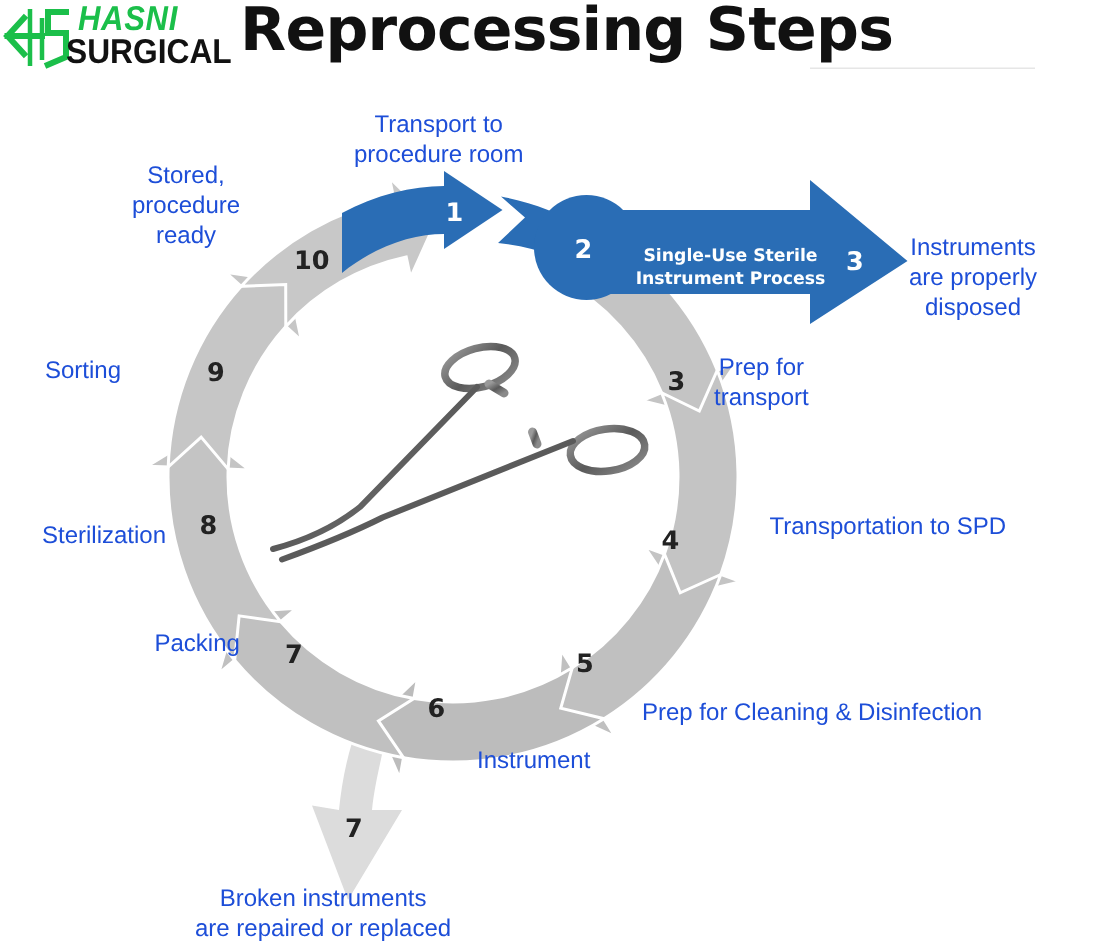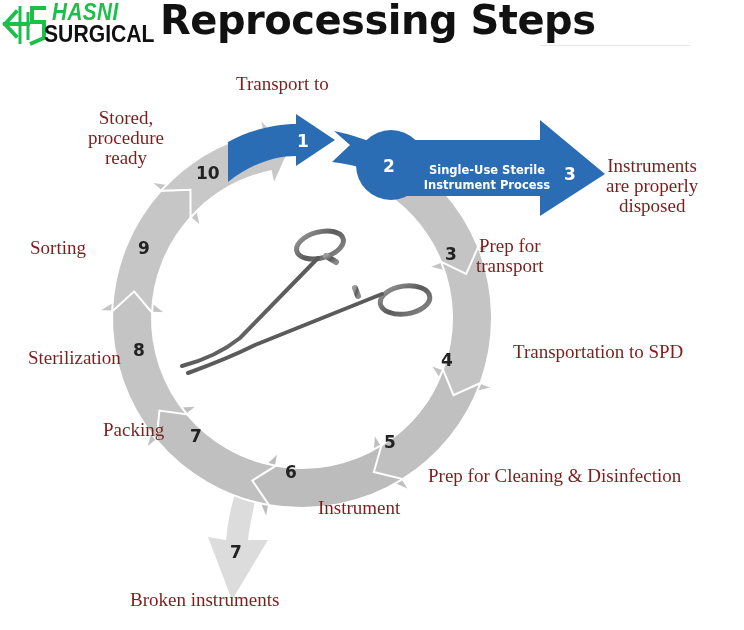--- a/index.html
+++ b/index.html
@@ -3,21 +3,21 @@
 <meta charset="utf-8">
 <style>
   html, body { margin: 0; padding: 0; background: #ffffff; }
   body { width: 744px; height: 630px; position: relative; overflow: hidden; font-family: "DejaVu Sans", sans-serif; }
   .logo { position: absolute; left: 2px; top: 2px; width: 160px; height: 46px; }
   .logo-hasni { position: absolute; left: 50px; top: -3px; font-family: "Liberation Sans", sans-serif; font-weight: 900; font-size: 23px; color: #1bbf4a; letter-spacing: 0.5px; font-style: italic; transform: scaleX(0.9); transform-origin: left; }
   .logo-surgical { position: absolute; left: 42px; top: 19px; font-family: "Liberation Sans", sans-serif; font-weight: 900; font-size: 23px; color: #111; letter-spacing: 0px; transform: scaleX(0.92); transform-origin: left; }
   .title { position: absolute; left: 160px; top: -3px; font-family: "DejaVu Sans", sans-serif; font-weight: bold; font-size: 40px; color: #111; letter-spacing: -0.5px; white-space: nowrap; }
   .title-line { position: absolute; left: 540px; top: 45px; width: 150px; height: 1px; background: #e6e6e6; }
   svg.diagram { position: absolute; left: 0; top: 0; }
-  .lbl { position: absolute; font-family: Liberation Serif, serif; font-size: 19px; color: #7f1d1d; text-align: center; line-height: 20px; white-space: nowrap; }
+  .lbl { position: absolute; font-family: Liberation Sans, sans-serif; font-size: 16px; color: #1d4ed8; text-align: center; line-height: 20px; white-space: nowrap; }
   .lbl-left { text-align: center; }
   .num { font-family: "DejaVu Sans", sans-serif; font-weight: bold; font-size: 17px; fill: #222; }
   .num-w { fill: #ffffff; }
 </style>
 </head>
 <body>
 
 <div class="logo">
   <svg width="50" height="46" viewBox="0 0 50 46" style="position:absolute;left:0;top:0">
     <path d="M3 22 L14 10 M3 22 L14 34 M3 22 L26 22" stroke="#1bbf4a" stroke-width="4" fill="none" stroke-linecap="square"></path>
@@ -81,35 +81,37 @@
     <ellipse cx="405" cy="300" rx="25" ry="14" transform="rotate(-8 405 300)" stroke-width="5"></ellipse>
     <path d="M318 258 L 240 338 C 225 350 205 360 182 366" stroke-width="4"></path>
     <path d="M382 294 L 255 345 C 235 355 210 365 188 373" stroke-width="4"></path>
     <path d="M326 256 L 336 262" stroke-width="6"></path>
     <path d="M355 288 L 358 296" stroke-width="6"></path>
   </g>
 </svg>
 
 <div class="lbl" style="left:236px;top:74px;">
   <div>Transport to</div>
+  <div>procedure room</div>
 </div>
 <div class="lbl" style="left:606px;top:156px;">
   <div>Instruments</div>
   <div>are properly</div>
   <div>disposed</div>
 </div>
 <div class="lbl" style="left:476px;top:236px;">
   <div>Prep for</div>
   <div>transport</div>
 </div>
 <div class="lbl lbl-left" style="left:484px;top:342px;margin-left:29px;">Transportation to SPD</div>
 <div class="lbl lbl-left" style="left:428px;top:442px;margin-top:24px;">Prep for Cleaning &amp; Disinfection</div>
 <div class="lbl lbl-left" style="left:318px;top:498px;">Instrument</div>
 <div class="lbl" style="left:130px;top:590px;">
   <div>Broken instruments</div>
+  <div>are repaired or replaced</div>
 </div>
 <div class="lbl lbl-left" style="left:103px;top:420px;">Packing</div>
 <div class="lbl lbl-left" style="left:28px;top:348px;">Sterilization</div>
 <div class="lbl lbl-left" style="left:30px;top:238px;">Sorting</div>
 <div class="lbl" style="left:88px;top:108px;">
   <div>Stored,</div>
   <div>procedure</div>
   <div>ready</div>
 </div>
 

